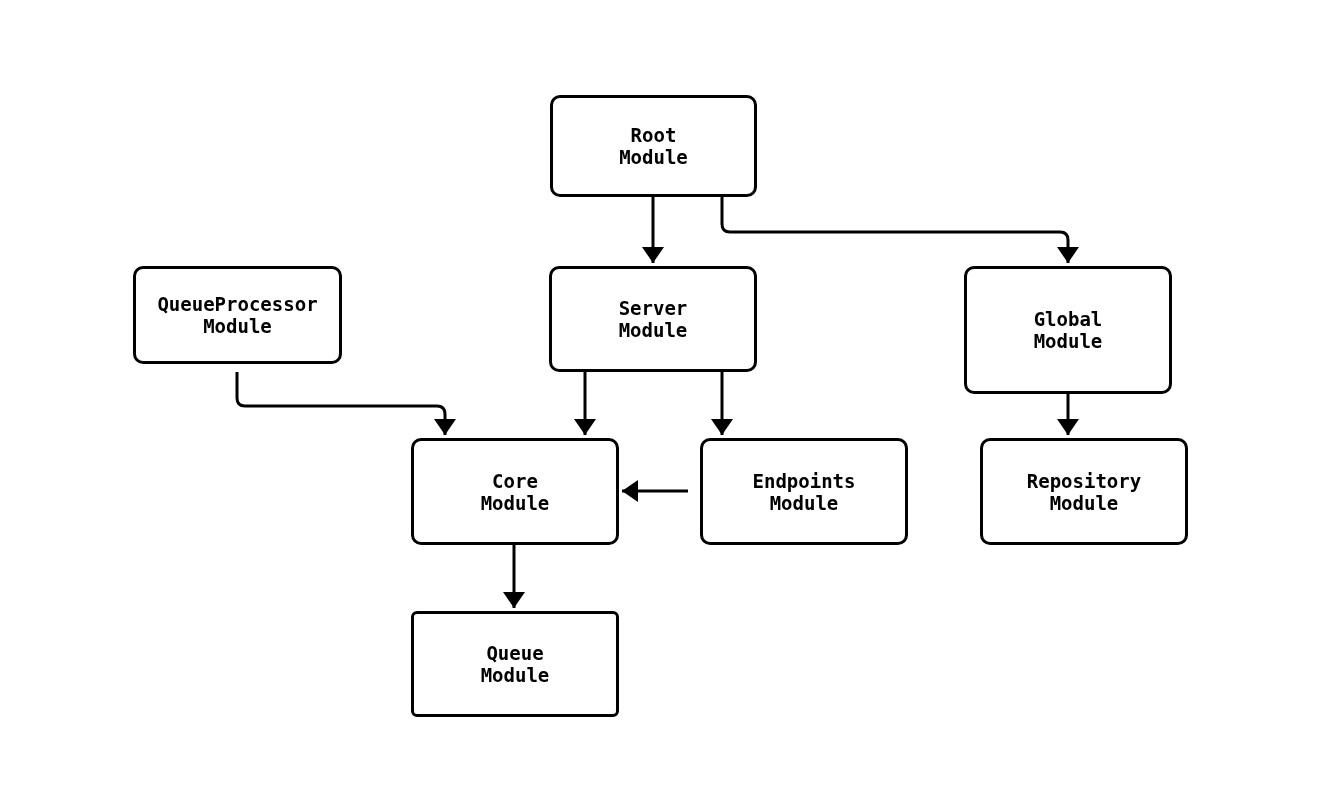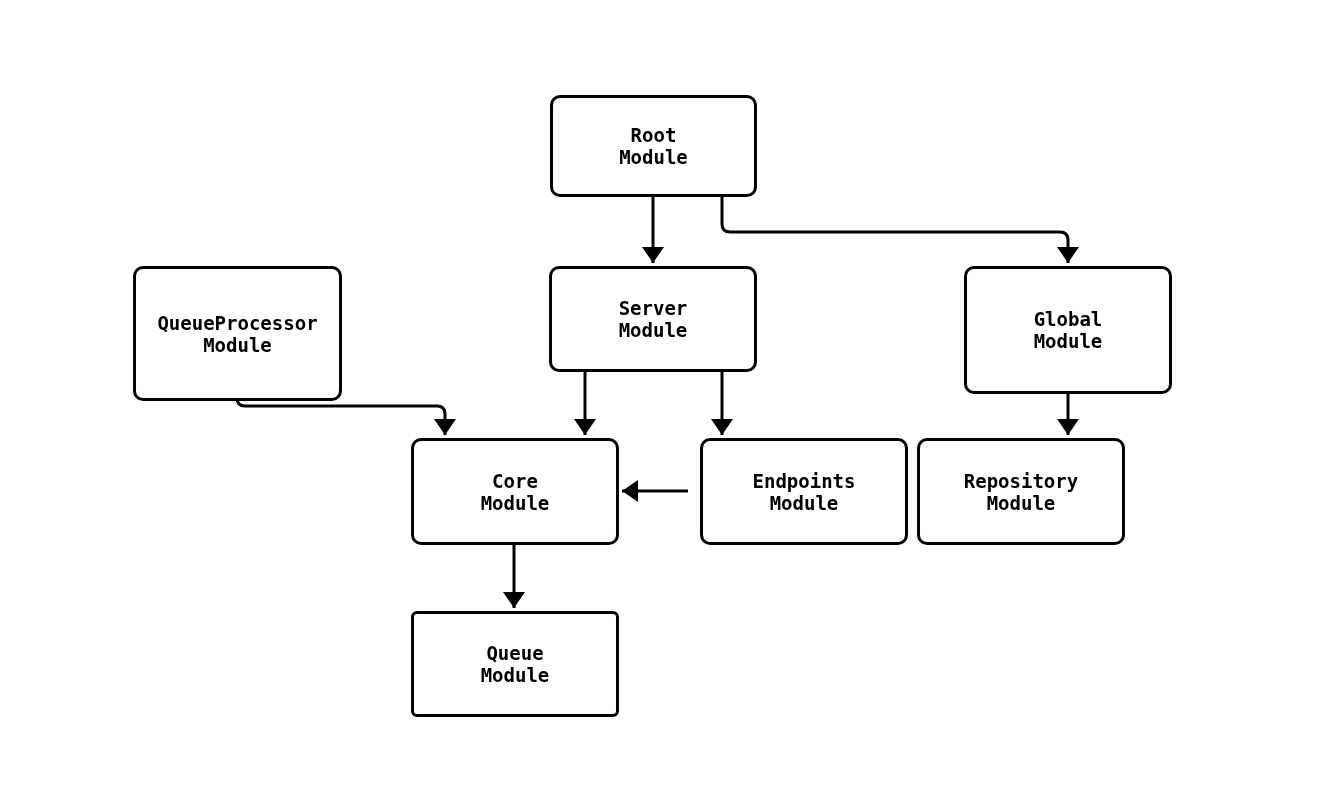--- a/index.html
+++ b/index.html
@@ -65,41 +65,41 @@
       <path d="M585,372 L585,435" class="edge" marker-end="url(#arrow)"></path>
       <path d="M722,372 L722,435" class="edge" marker-end="url(#arrow)"></path>
       <path d="M688,491 L622,491" class="edge" marker-end="url(#arrow)"></path>
       <path d="M1068,372 L1068,435" class="edge" marker-end="url(#arrow)"></path>
       <path d="M514,545 L514,608" class="edge" marker-end="url(#arrow)"></path>
     </svg>
 <div class="node" style="left: 550px; top: 95px; width: 207px; height: 102px; text-align: right;">
       <div class="node-line">Root</div>
       <div class="node-line">Module</div>
     </div>
-    <div class="node" style="left: 133px; top: 266px; width: 209px; height: 135px;">
+    <div class="node" style="left: 133px; top: 266px; width: 209px; height: 98px;">
       <div class="node-line">QueueProcessor</div>
       <div class="node-line">Module</div>
     </div>
     <div class="node" style="left: 549px; top: 266px; width: 208px; height: 106px;">
       <div class="node-line">Server</div>
       <div class="node-line">Module</div>
     </div>
     <div class="node" style="left: 964px; top: 266px; width: 208px; height: 128px;">
       <div class="node-line">Global</div>
       <div class="node-line">Module</div>
     </div>
     <div class="node" style="left: 411px; top: 438px; width: 208px; height: 107px;">
       <div class="node-line">Core</div>
       <div class="node-line">Module</div>
     </div>
     <div class="node" style="left: 700px; top: 438px; width: 208px; height: 107px;">
       <div class="node-line">Endpoints</div>
       <div class="node-line">Module</div>
     </div>
-    <div class="node" style="left: 917px; top: 438px; width: 208px; height: 107px;">
+    <div class="node" style="left: 980px; top: 438px; width: 208px; height: 107px;">
       <div class="node-line">Repository</div>
       <div class="node-line">Module</div>
     </div>
     <div class="node" style="left: 411px; top: 611px; width: 208px; height: 106px; border-radius: 6px;">
       <div class="node-line">Queue</div>
       <div class="node-line">Module</div>
     </div>
   </div>
 
 </body></html>

